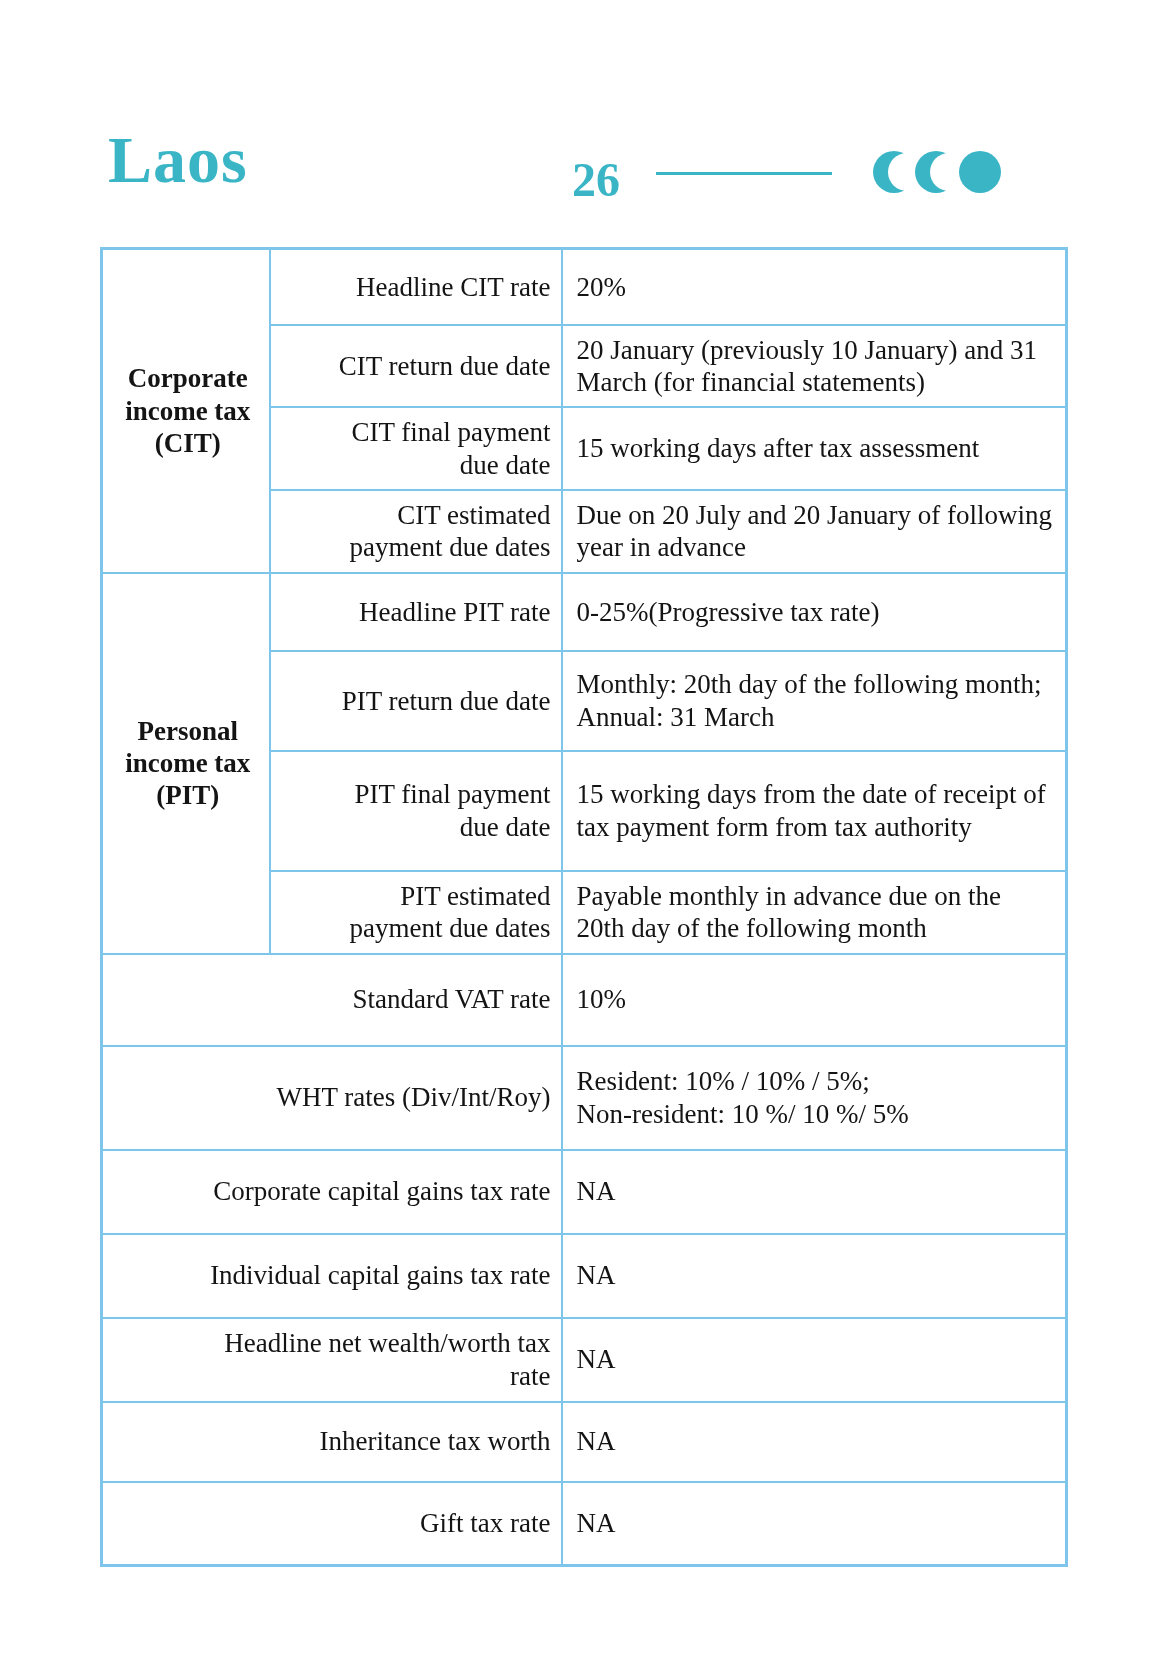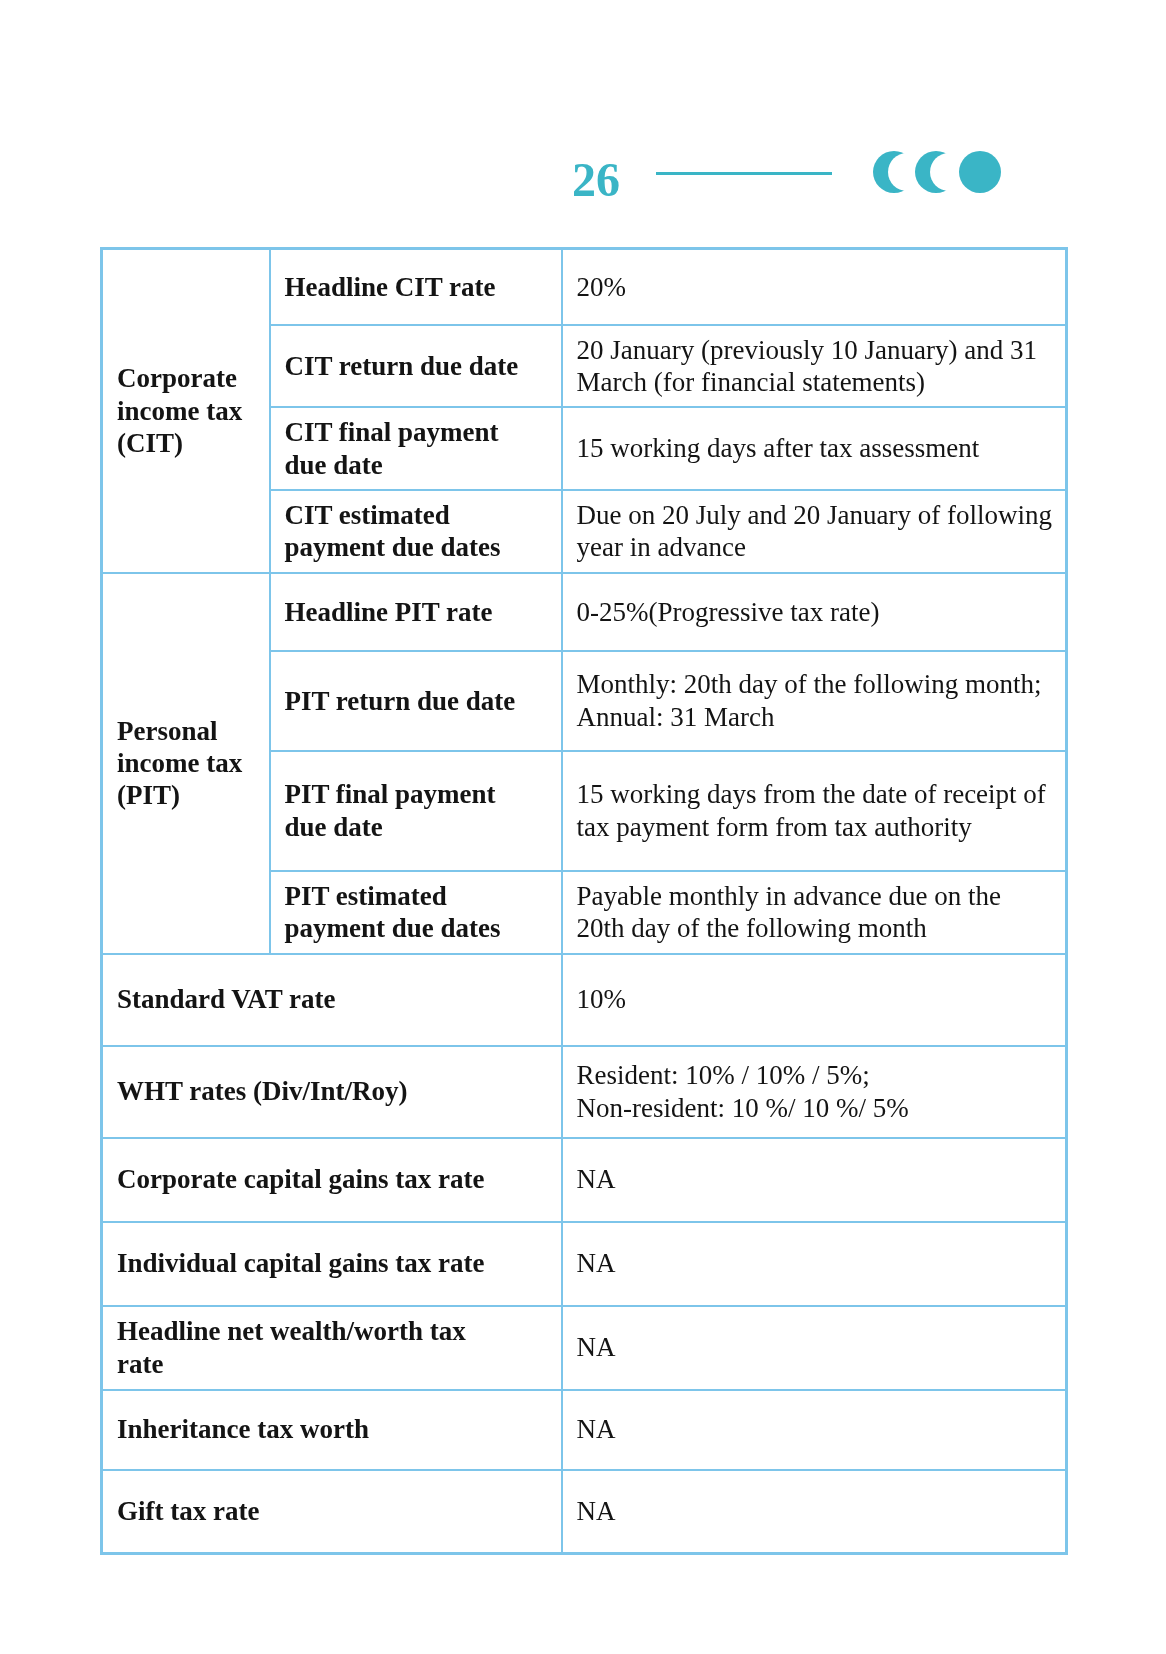--- a/index.html
+++ b/index.html
@@ -66,34 +66,37 @@
   table.tax td {
     border: 2px solid var(--border);
     font-size: 27px;
     line-height: 1.2;
     vertical-align: middle;
     white-space: pre-line;
     padding: 8px 10px 8px 14px;
   }
   td.group {
     font-weight: bold;
+    text-align: center;
     padding: 6px 4px;
   }
   td.lbl {
-    font-weight: bold;
+    font-weight: normal;
+    text-align: right;
   }
   td.val {
     font-weight: normal;
   }
 </style>
 </head>
 <body>
 
 <div class="page">
 
+  <div class="title">Laos</div>
   <div class="page-num">26</div>
   <div class="head-rule"></div>
   <svg class="logo" viewBox="0 0 130 44" aria-hidden="true">
     <g>
       <circle cx="22" cy="22" r="21" fill="#3ab5c6"></circle>
       <circle cx="35" cy="22" r="19" fill="#ffffff"></circle>
     </g>
     <g>
       <circle cx="64" cy="22" r="21" fill="#3ab5c6"></circle>
       <circle cx="77" cy="22" r="19" fill="#ffffff"></circle>
@@ -153,21 +156,21 @@
       <tr style="height:82px">
         <td class="lbl">PIT estimated
 payment due dates</td>
         <td class="val">Payable monthly in advance due on the 20th day of the following month</td>
       </tr>
 
       <tr style="height:92px">
         <td class="lbl" colspan="2">Standard VAT rate</td>
         <td class="val">10%</td>
       </tr>
-      <tr style="height:92px">
+      <tr style="height:104px">
         <td class="lbl" colspan="2">WHT rates (Div/Int/Roy)</td>
         <td class="val">Resident: 10% / 10% / 5%;
 Non-resident: 10 %/ 10 %/ 5%</td>
       </tr>
       <tr style="height:84px">
         <td class="lbl" colspan="2">Corporate capital gains tax rate</td>
         <td class="val">NA</td>
       </tr>
       <tr style="height:84px">
         <td class="lbl" colspan="2">Individual capital gains tax rate</td>

